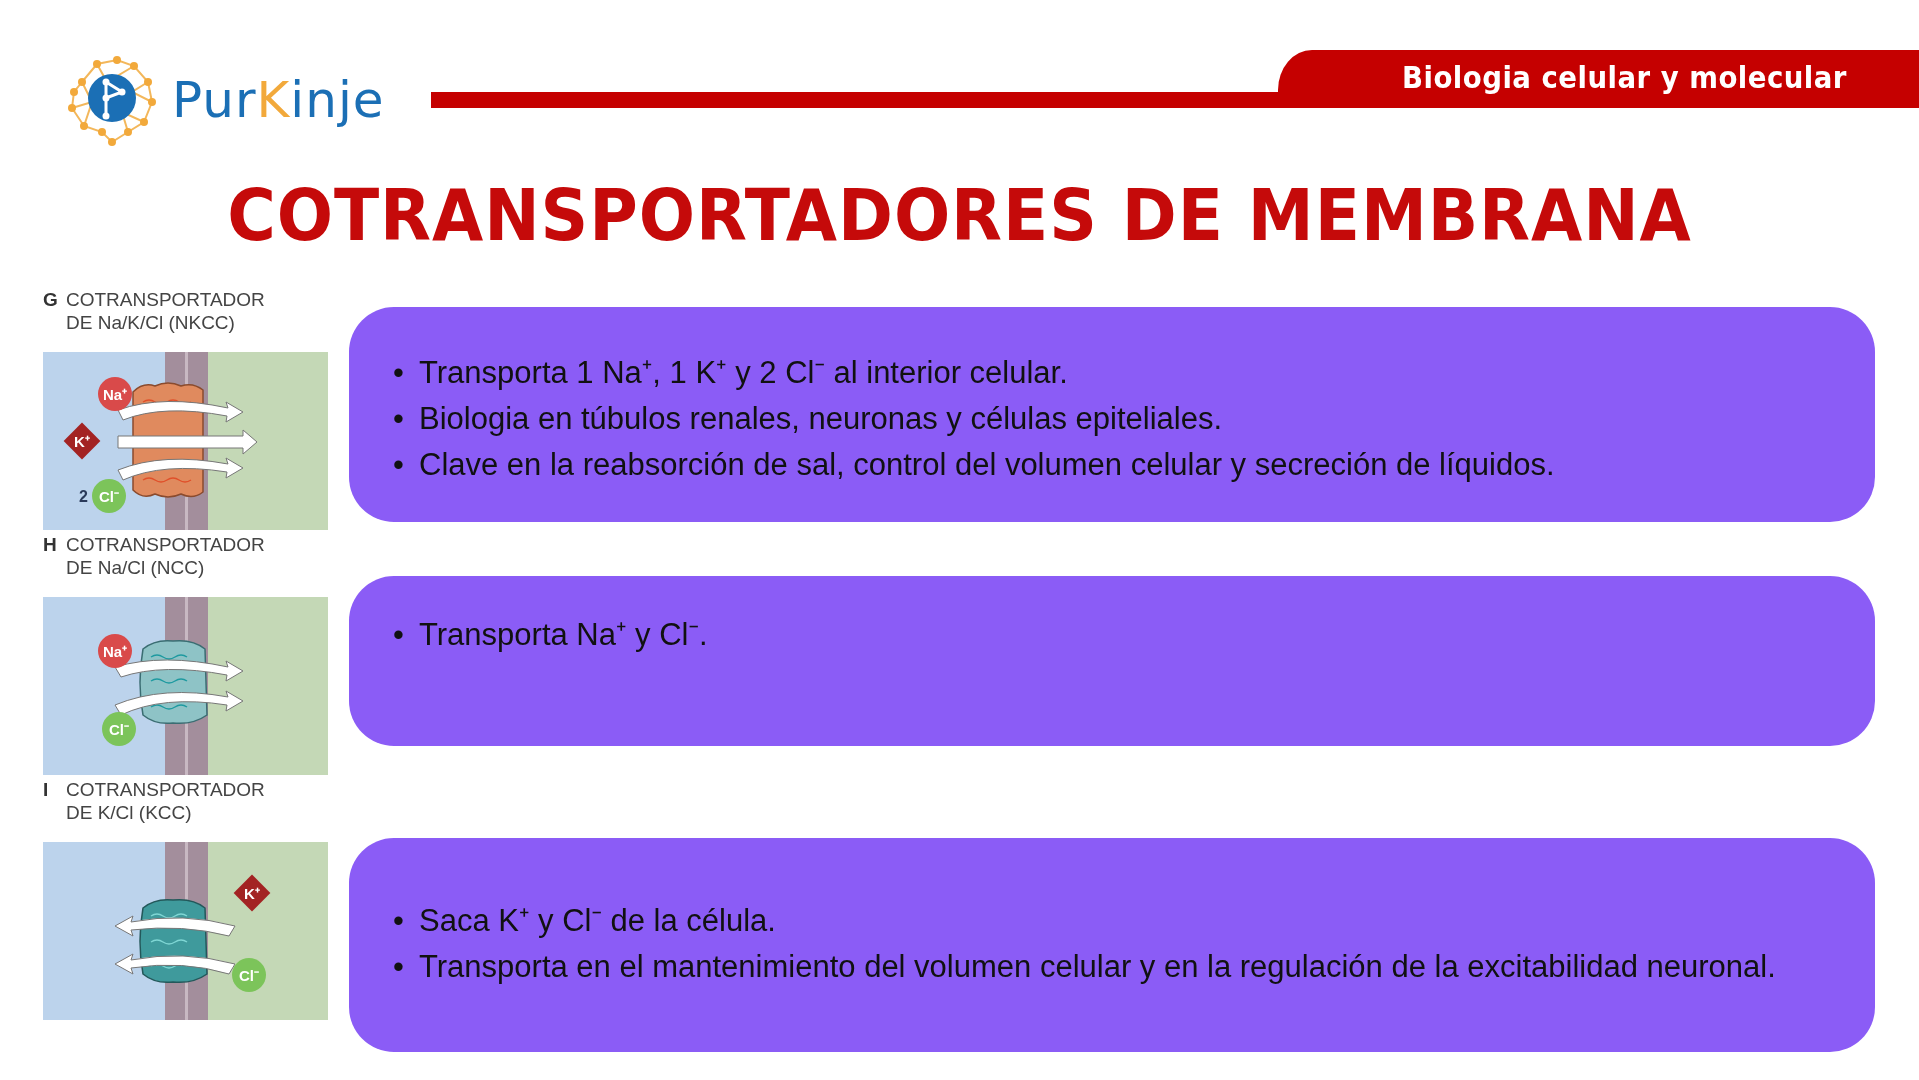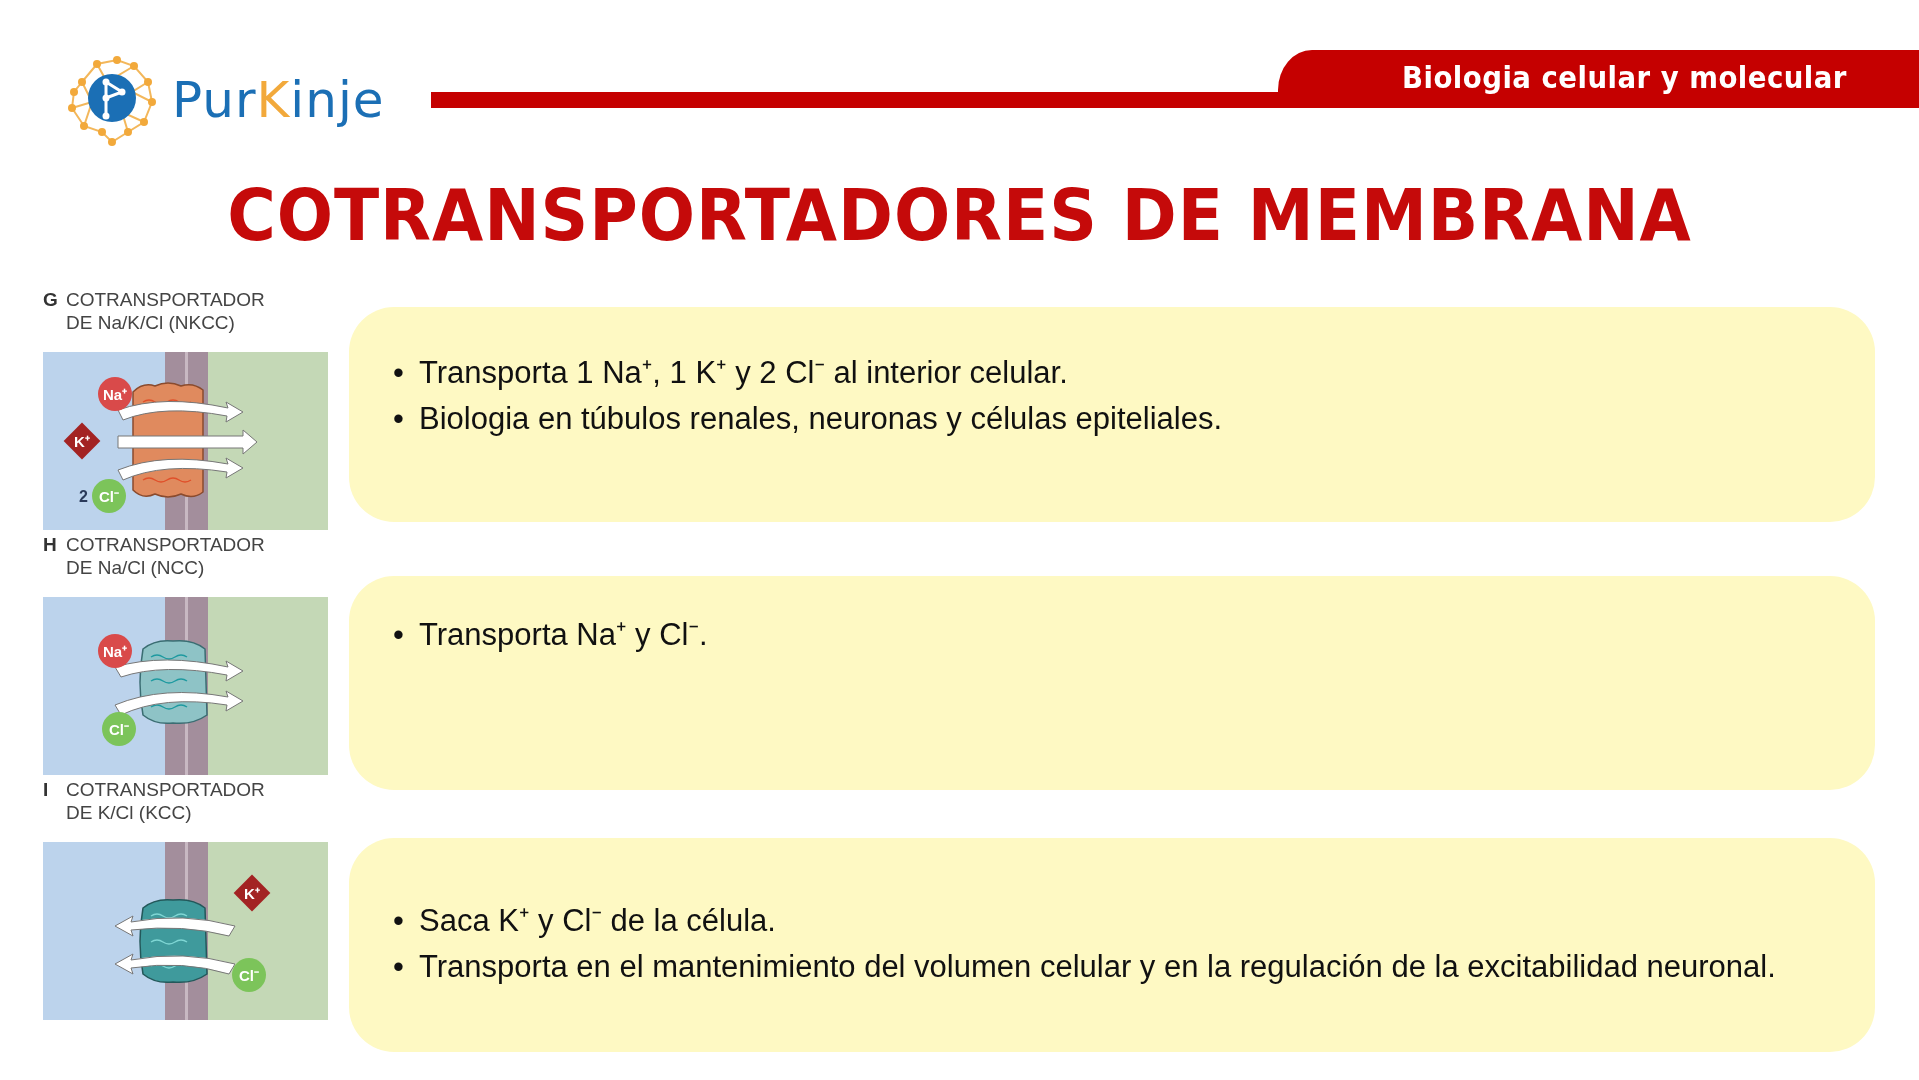--- a/index.html
+++ b/index.html
@@ -26,21 +26,21 @@
   .title {
     position:absolute; left:0; top:170px; width:1919px; text-align:center;
     font-family:"DejaVu Sans", sans-serif; font-weight:bold; font-size:72px;
     color:#c50a0a; letter-spacing:1px; line-height:90px; transform:scaleX(0.92);
   }
   .diagram { position:absolute; left:38px; width:300px; }
   .diagram .cap { font-family:"Liberation Sans", sans-serif; font-size:19px; color:#444; line-height:23px; position:relative; padding-left:28px; }
   .diagram .cap .letter { position:absolute; left:5px; top:0; font-weight:bold; color:#333; }
   .diagram .box { position:relative; margin-left:5px; width:316px; height:178px; margin-top:18px; }
   .panel {
-    position:absolute; left:349px; width:1526px; background:#fef9c3; border-radius:45px;
+    position:absolute; left:349px; width:1526px; background:#8b5cf6; border-radius:45px;
   }
   .panel ul { margin:0; padding:0 0 0 44px; list-style:none; position:absolute; left:0; right:0; }
   .panel li { position:relative; font-size:31px; line-height:46px; color:#111; padding-left:26px; }
   .panel li::before { content:"•"; position:absolute; left:0; top:0; }
 </style>
 </head>
 <body>
 
 <div class="logo">
   <svg width="96" height="96" viewBox="0 0 96 96" style="position:absolute;left:0;top:0;">
@@ -177,24 +177,25 @@
       <circle cx="206" cy="133" r="17" fill="#7cc45a"></circle>
       <text x="206" y="139" text-anchor="middle" font-family="Liberation Sans, sans-serif" font-size="15" font-weight="bold" fill="#fff">Cl⁻</text>
     </svg>
   </div>
 </div>
 
 <div class="panel" style="top:307px;height:215px;">
   <ul style="top:43px;">
     <li>Transporta 1 Na⁺, 1 K⁺ y 2 Cl⁻ al interior celular.</li>
     <li>Biologia en túbulos renales, neuronas y células epiteliales.</li>
+    <li>Clave en la reabsorción de sal, control del volumen celular y secreción de líquidos.</li>
   </ul>
 </div>
 
-<div class="panel" style="top:576px;height:214px;">
+<div class="panel" style="top:576px;height:170px;">
   <ul style="top:36px;">
     <li>Transporta Na⁺ y Cl⁻.</li>
   </ul>
 </div>
 
 <div class="panel" style="top:838px;height:214px;">
   <ul style="top:60px;">
     <li>Saca K⁺ y Cl⁻ de la célula.</li>
     <li>Transporta en el mantenimiento del volumen celular y en la regulación de la excitabilidad neuronal.</li>
   </ul>

